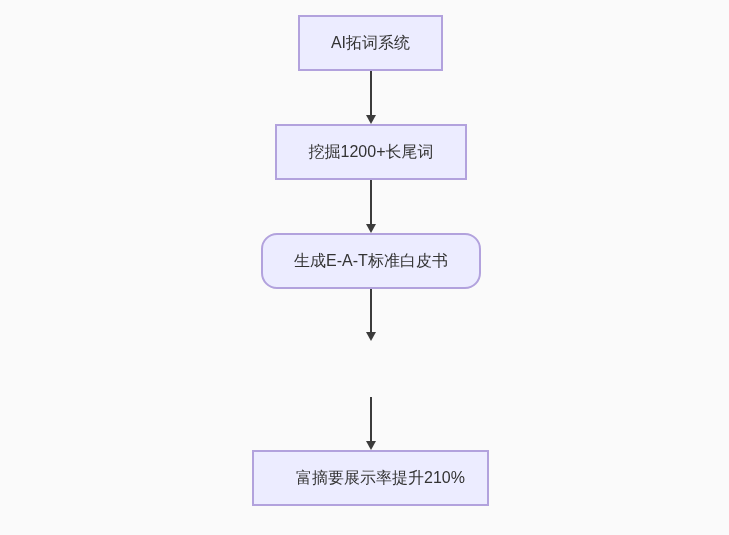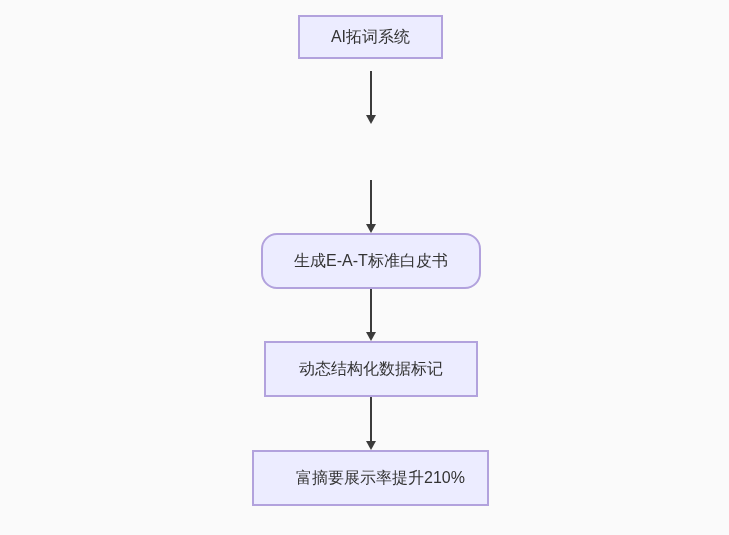--- a/index.html
+++ b/index.html
@@ -25,21 +25,21 @@
     background: var(--node-fill);
     border: 2px solid var(--node-border);
     color: var(--text);
     font-size: 16px;
     display: flex;
     align-items: center;
     justify-content: center;
     text-align: center;
     white-space: nowrap;
   }
-  .n1 { left: 298px; top: 15px;  width: 145px; height: 44px; }
+  .n1 { left: 298px; top: 15px;  width: 145px; height: 56px; }
   .n2 { left: 275px; top: 124px; width: 192px; height: 56px; }
   .n3 { left: 261px; top: 233px; width: 220px; height: 56px; border-radius: 16px; }
   .n4 { left: 264px; top: 341px; width: 214px; height: 56px; }
   .n5 { left: 252px; top: 450px; width: 237px; height: 56px; padding-left: 20px; }
   .edge {
     position: absolute;
     left: 370px;
     width: 2px;
     background: var(--arrow);
   }
@@ -63,32 +63,32 @@
 <body>
 
 <div class="canvas">
 
   <div class="node n1">
     <span>AI拓词系统</span>
   </div>
 
   <div class="edge e1"></div>
 
+  <div class="node n2">
+    <span>挖掘1200+长尾词</span>
+  </div>
 
   <div class="edge e2"></div>
 
   <div class="node n3">
     <span>生成E-A-T标准白皮书</span>
   </div>
 
   <div class="edge e3"></div>
 
-  <div class="node n4">
-    <span>动态结构化数据标记</span>
-  </div>
 
   <div class="edge e4"></div>
 
   <div class="node n5">
     <span>富摘要展示率提升210%</span>
   </div>
 
 </div>
 
 </body></html>

